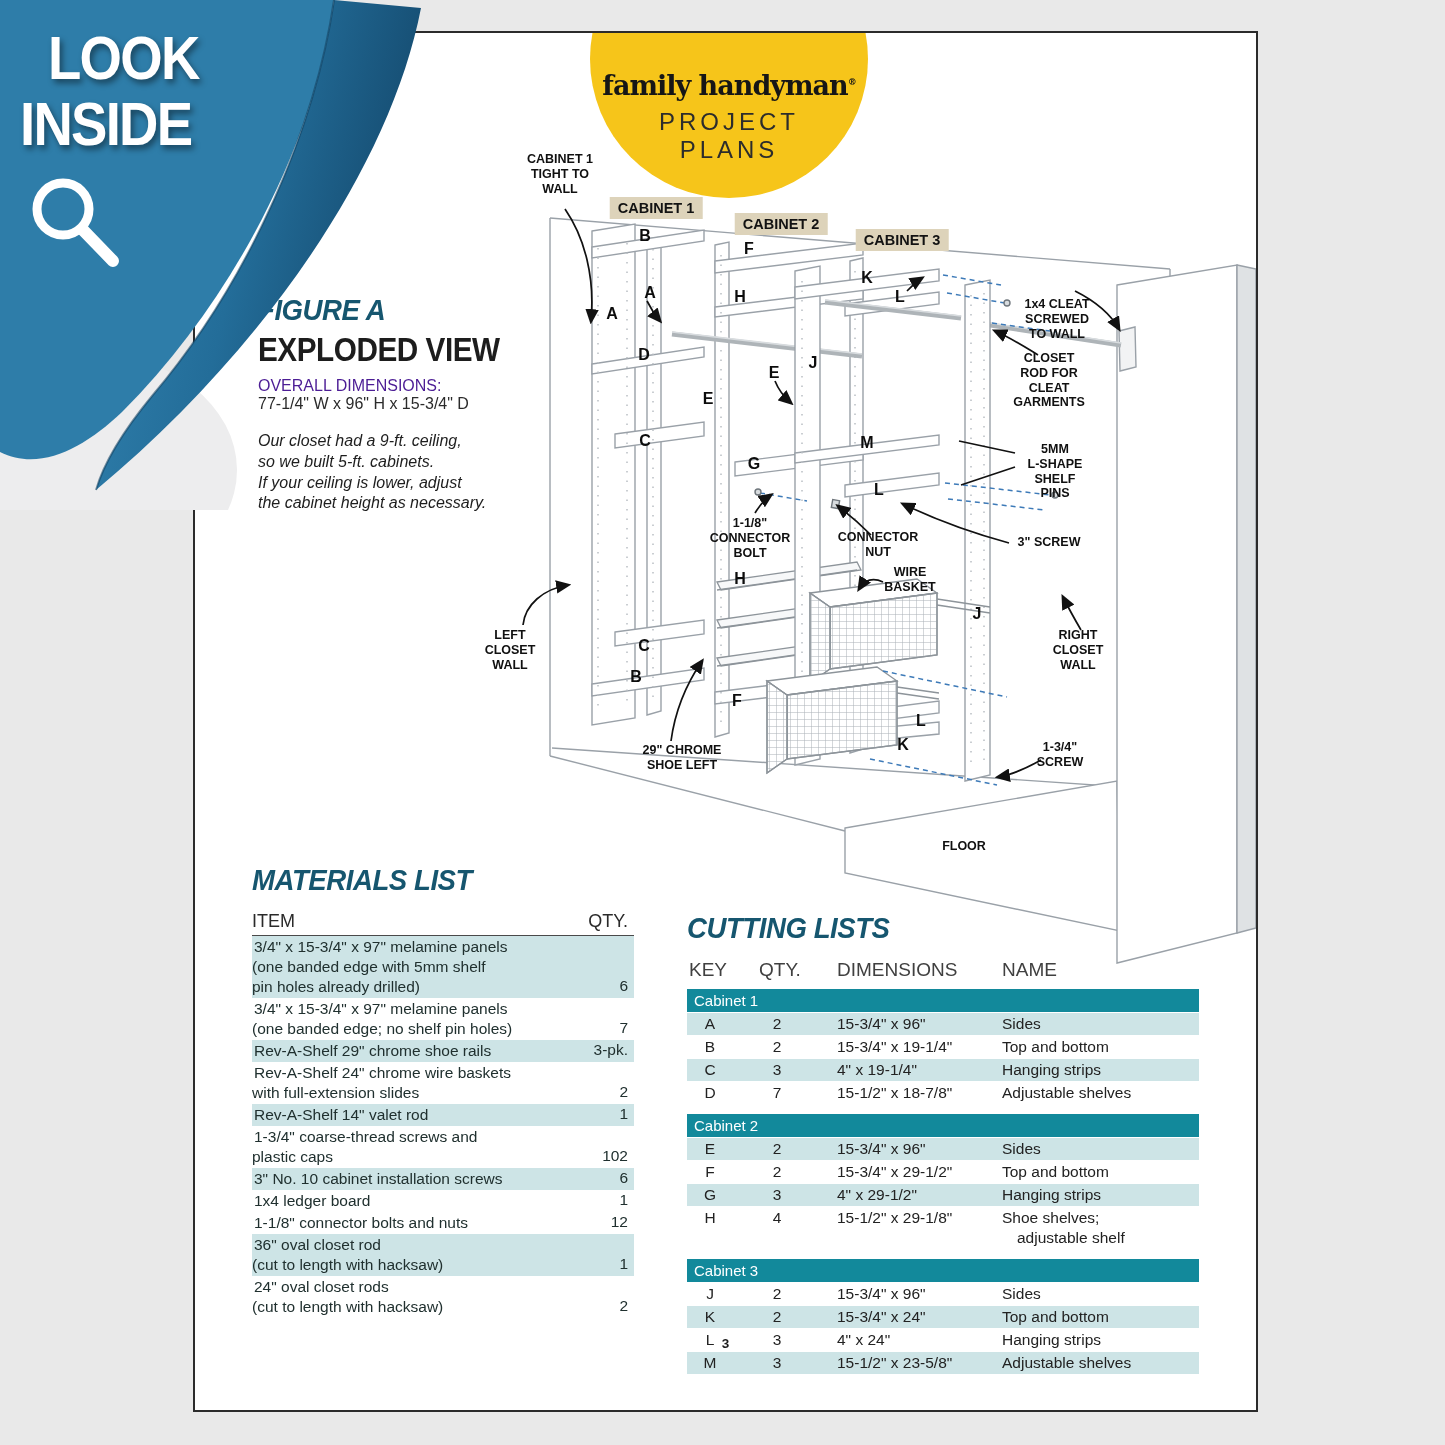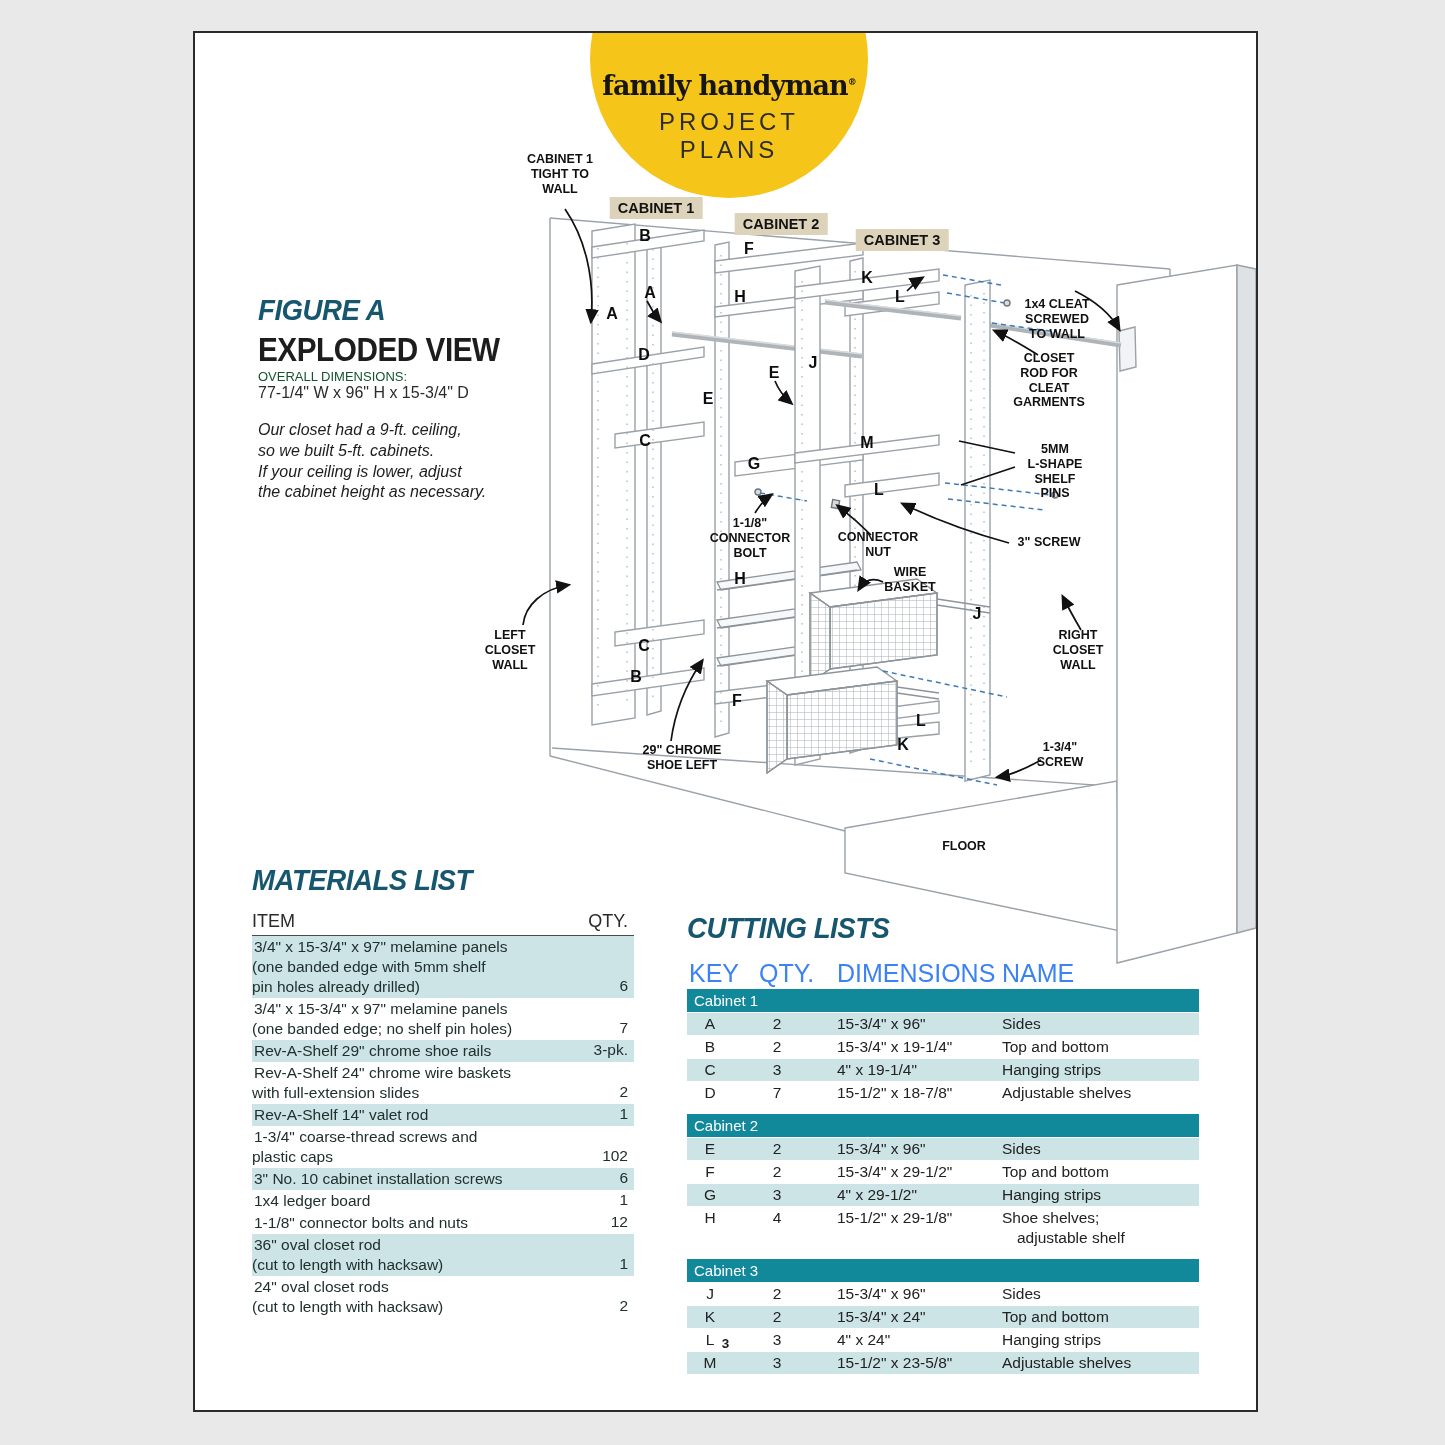--- a/index.html
+++ b/index.html
@@ -16,21 +16,21 @@
   .brand sup{font-size:9px;}
   .proj,.plans{position:absolute;left:0;right:0;font-size:24px;font-weight:400;letter-spacing:4px;color:#2c2c2c;}
   .proj{top:188px;}
   .plans{top:216px;}
   
   #figure-block{position:absolute;left:63px;top:260px;width:250px;}
   .h-italic{font-style:italic;font-weight:800;font-size:30px;letter-spacing:-.5px;color:#16566f;
             transform:scaleX(.92);transform-origin:left top;white-space:nowrap;}
   #exploded{font-size:33px;font-weight:600;color:#1d1d1d;letter-spacing:-.5px;transform:scaleX(.9);
             transform-origin:left top;margin-top:4px;white-space:nowrap;}
-  .dims-h{font-size:13px;color:#14532d;}
+  .dims-h{font-size:16px;margin-top:8px;color:#4c1d95;}
   .dims{font-size:16px;color:#2b2b2b;}
   #fig-note{margin-top:18px;font-style:italic;font-size:16px;line-height:1.3;color:#1e1e1e;white-space:nowrap;}
   
   #art{position:absolute;left:0;top:0;}
   .cab-tag{position:absolute;transform:translate(-50%,-50%);background:#ddd3ba;color:#121212;
            font-weight:800;font-size:14.5px;padding:3px 8px;white-space:nowrap;letter-spacing:0;}
   .part-letter{position:absolute;transform:translate(-50%,-50%);font-weight:800;font-size:16px;color:#0c0c0c;}
   .callout{position:absolute;transform:translate(-50%,-50%);font-weight:800;font-size:12.5px;line-height:1.18;
            text-align:center;color:#101010;white-space:nowrap;}
   
@@ -40,21 +40,21 @@
             padding-bottom:3px;}
   .mat-head .qty{position:absolute;right:6px;bottom:3px;}
   .mat-row{position:relative;font-size:15.5px;line-height:20px;padding:1px 0;}
   .mat-row.hl{background:#cde4e6;}
   .mat-line{padding-left:2px;color:#20302f;}
   .mat-line.cont{padding-left:0;}
   .mat-qty{position:absolute;right:6px;bottom:2px;color:#20302f;}
   
   #cutting{position:absolute;left:492px;top:878px;width:512px;}
   #cutting .h-italic{margin-bottom:14px;}
-  .cut-head{position:relative;height:26px;font-size:25px;color:#3b82f6;}
+  .cut-head{position:relative;height:26px;font-size:19px;color:#404040;}
   .cut-head span{position:absolute;top:0;}
   .cut-band{background:#12899b;color:#ffffff;font-size:15px;padding:3px 0 3px 7px;margin-top:4px;}
   .cut-band.gap{margin-top:10px;}
   .cut-row{position:relative;font-size:15.5px;line-height:20px;padding:1px 0;min-height:20px;margin-top:1px;}
   .cut-row.hl{background:#cde4e6;}
   .cut-row span{position:absolute;top:1px;}
   .ck{left:8px;width:30px;text-align:center;}
   .cq{left:72px;width:36px;text-align:center;}
   .cd{left:150px;}
   .cn-wrap{position:absolute;left:315px;top:1px;}
@@ -496,13 +496,35 @@
             </span>
           </div>
         </div>
     </div>
 
     <div id="footer">
       <div class="pg">3</div>
     </div>
   </div>
 
+  <div id="banner">
+    <svg width="480" height="510" viewBox="0 0 480 510">
+      <defs>
+        <linearGradient id="curl" x1="0" y1="0" x2="1" y2="0.35">
+          <stop offset="0" stop-color="#3587b4"></stop>
+          <stop offset="0.55" stop-color="#236d99"></stop>
+          <stop offset="1" stop-color="#14496d"></stop>
+        </linearGradient>
+      </defs>
+      <ellipse cx="85" cy="470" rx="152" ry="118" fill="#ededee"></ellipse>
+      <path d="M0,0 L334,0 C318,128 242,292 122,412 C84,448 40,472 0,452 Z" fill="#2e7da9"></path>
+      <path d="M334,0 C316,124 252,278 152,396 C124,430 104,462 96,490
+               C262,352 390,168 421,8 Z" fill="url(#curl)"></path>
+      <path d="M334,0 C316,124 252,278 152,396 C124,430 104,462 96,490" fill="none" stroke="#123f5e" stroke-width="2" opacity="0.55"></path>
+      <g>
+        <circle cx="63" cy="209" r="26" fill="none" stroke="#ffffff" stroke-width="9"></circle>
+        <line x1="83" y1="230" x2="113" y2="261" stroke="#ffffff" stroke-width="12" stroke-linecap="round"></line>
+      </g>
+    </svg>
+    <div class="bw bw1">LOOK</div>
+    <div class="bw bw2">INSIDE</div>
+  </div>
 </div>
 
 </body></html>

